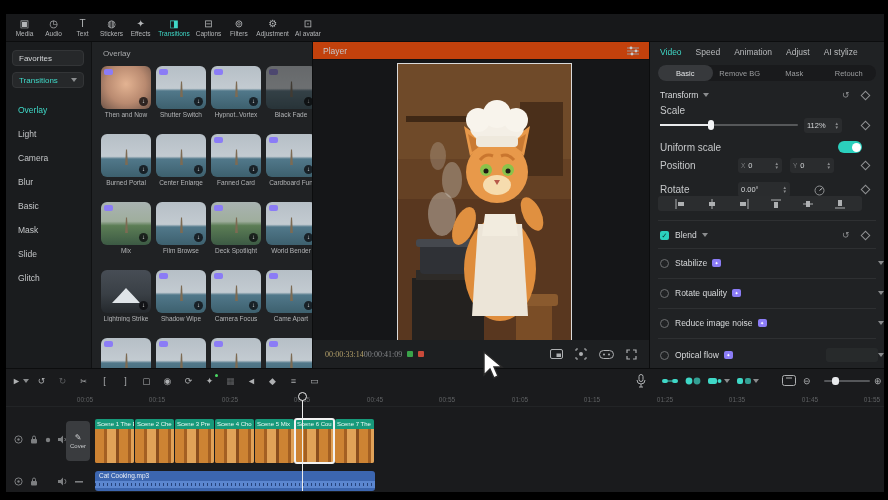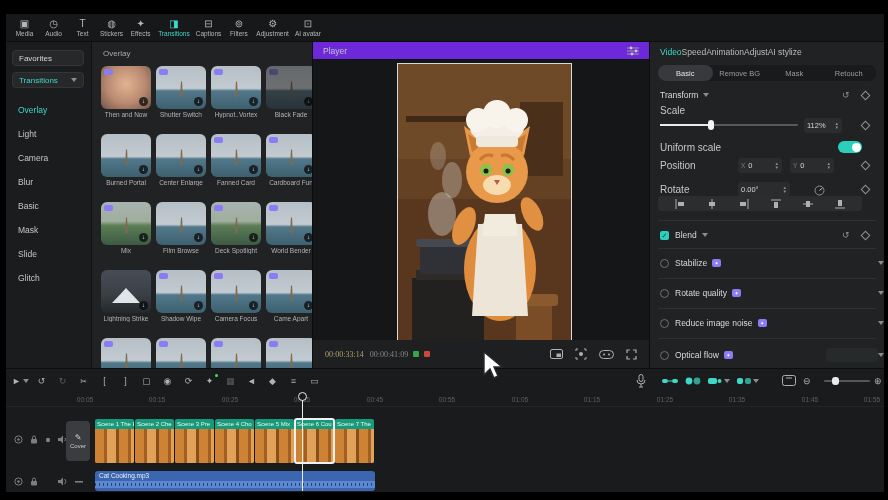--- a/index.html
+++ b/index.html
@@ -40,37 +40,37 @@
   .thumb.t-face{background:radial-gradient(circle at 50% 42%,#e3b392 0%,#b98a70 55%,#6e5448 100%)}
   .thumb.t-dark{filter:brightness(.55) saturate(.6)}
   .thumb.t-green{background:linear-gradient(180deg,#a9b3b1 0%,#9fae9d 45%,#5c7d55 55%,#3c5a44 100%)}
   .thumb.t-mount{background:linear-gradient(180deg,#474d55 0%,#3a4046 55%,#24282c 100%)}
   .thumb.t-mount .tower{width:28px;height:15px;margin-left:-14px;top:42%;background:#dfe4e8;
     clip-path:polygon(50% 0,78% 55%,100% 100%,0 100%,28% 45%)}
   .tlabel{width:50px;margin-top:2px;font-size:6.5px;color:#b2b4b6;text-align:center;white-space:nowrap;overflow:hidden}
 
   
   .playerpanel{position:absolute;left:306px;top:28px;width:338px;height:326px;background:#1d1f21;border-left:1px solid #0c0d0e;border-right:1px solid #0c0d0e}
-  .phead{position:absolute;left:0;top:0;width:100%;height:18px;background:#6d28d9;border-bottom:1px solid #0f1011;
+  .phead{position:absolute;left:0;top:0;width:100%;height:18px;background:#c2410c;border-bottom:1px solid #0f1011;
     display:flex;align-items:center;padding:0 10px;font-size:8.5px;color:#c5c7c9}
   .phead svg{margin-left:auto}
   .pstage{position:absolute;left:0;top:18px;width:100%;height:280px;background:#151618}
   .video{position:absolute;left:85px;top:4px;width:173px;height:276px;outline:1px solid #dadada;background:#59371f}
   .pbar{position:absolute;left:0;top:298px;width:100%;height:28px;display:flex;align-items:center;padding:0 12px;background:#1d1f21}
   .tc{font-family:Liberation Serif, serif;font-size:8px}
   .tc.cur{color:#b3a06a}
-  .tc.tot{color:#85878a;margin-left:6px}
+  .tc.tot{color:#85878a;margin-left:0}
   .mark{width:6px;height:6px;border-radius:1px;margin-left:5px}
   .pbar .icons{margin-left:auto;display:flex;gap:12px;align-items:center}
   .cursor{position:absolute;left:166px;top:308px;z-index:50}
 
   
   .inspector{position:absolute;left:644px;top:28px;width:234px;height:326px;background:#202224}
   .irow{position:absolute;left:0;width:234px;display:flex;align-items:center;padding-left:10px}
-  .itabs{top:2px;height:16px;font-size:8.5px;color:#b9bbbd}
+  .itabs{top:2px;height:16px;gap:14px;font-size:8.5px;color:#b9bbbd}
   .itabs .t.active{color:#3fd8c7}
   .subtabs{position:absolute;left:8px;top:23px;width:218px;height:16px;background:#191a1c;border-radius:8px;display:flex}
   .subtabs .st{flex:1;font-size:7.5px;color:#9a9c9e;display:flex;align-items:center;justify-content:center;border-radius:8px;cursor:pointer}
   .subtabs .st.active{background:#37393c;color:#e3e5e7}
   .lab{font-size:10px;color:#c6c8ca}
   .lab.b{font-size:8.5px;color:#d8dadc}
   .rst{position:absolute;left:192px;color:#8f9193;font-size:9px;cursor:pointer}
   .dia{position:absolute;left:212px;width:7px;height:7px;border:1px solid #8f9193;transform:rotate(45deg);cursor:pointer}
   .slider{position:absolute;left:10px;top:6px;width:138px;height:2px;background:#56585a;border-radius:1px}
   .slider .fill{position:absolute;left:0;top:0;height:2px;width:51px;background:#e8eaec}

